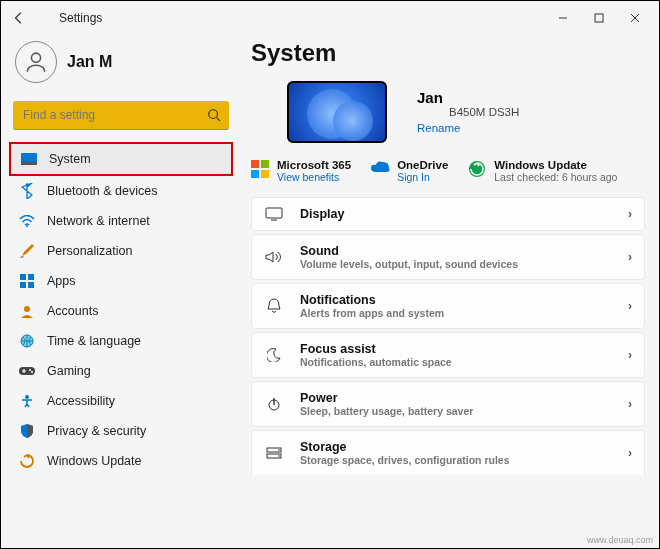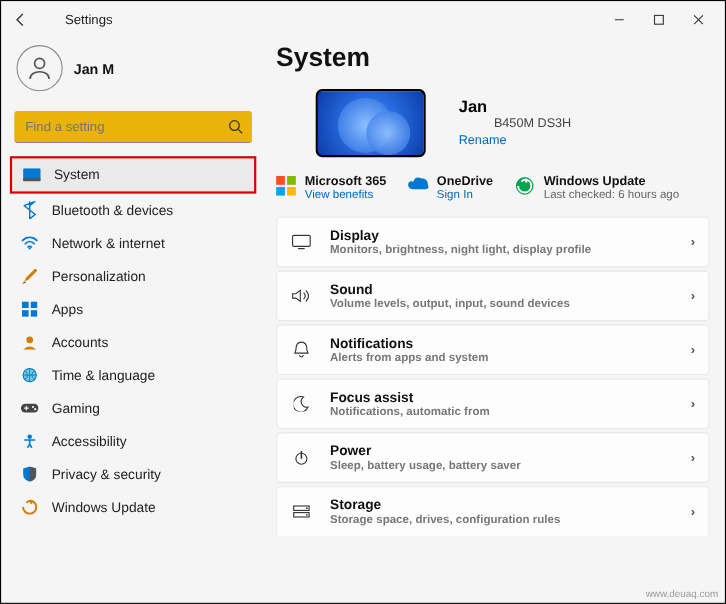--- a/index.html
+++ b/index.html
@@ -7,21 +7,21 @@
   .titlebar { display: flex; align-items: center; height: 34px; padding: 0 6px; gap: 20px; }
   .titlebar .back { width: 24px; display: flex; justify-content: center; color: #333; font-size: 14px; }
   .titlebar .title { font-size: 12px; color: #222; margin-left: 8px; }
   .winctrls { margin-left: auto; display: flex; gap: 0; }
   .winctrls div { width: 36px; height: 28px; display: flex; align-items: center; justify-content: center; color: #444; font-size: 10px; }
 
   .layout { display: flex; padding: 0 8px; height: calc(100% - 34px); }
   .sidebar { width: 232px; flex: none; padding-right: 8px; }
   .user-row { display: flex; align-items: center; gap: 10px; margin: 6px 2px 18px 6px; }
   .avatar { width: 42px; height: 42px; border-radius: 50%; border: 1.4px solid #888; display: flex; align-items: center; justify-content: center; }
-  .username { font-size: 13px; font-weight: 600; color: #111; text-align: right; }
+  .username { font-size: 16px; font-weight: 600; color: #111; text-align: right; }
 
   .search { position: relative; margin: 0 4px 12px 4px; }
   .search input { width: 100%; padding: 7px 28px 7px 10px; font-size: 12px; border: none; border-bottom: 1.5px solid #888; background: #eab308; border-radius: 3px; }
   .search .sicon { position: absolute; right: 8px; top: 7px; color: #333; }
 
   .nav { list-style: none; }
   .nav li { display: flex; align-items: center; gap: 12px; padding: 7px 10px; font-size: 12.5px; color: #222; border-radius: 4px; cursor: pointer; }
   .nav li.active { background: #eaeaea; }
   .nav li.highlight { border: 2px solid #d20000; border-radius: 0; }
   .nav .nicon { width: 16px; height: 16px; display: flex; align-items: center; justify-content: center; font-size: 14px; }
@@ -266,21 +266,20 @@
     <div class="cards">
       <div class="card">
         <span class="cicon">
             <svg width="18" height="14" viewBox="0 0 18 14">
               <rect x="1" y="1" width="16" height="10" rx="1" stroke="#333" fill="none"></rect>
               <line x1="6" y1="13" x2="12" y2="13" stroke="#333"></line>
             </svg>
           </span>
         <div class="ctext">
             <div class="ctitle">Display</div>
-            <div class="csub">Monitors, brightness, night light, display profile</div>
           </div>
         <span class="chev">›</span>
       </div>
       <div class="card">
         <span class="cicon">
             <svg width="18" height="14" viewBox="0 0 18 14">
               <path d="M1 5v4h3l4 3V2L4 5Z" stroke="#333" fill="none"></path>
               <path d="M11 4 Q14 7 11 10 M13 2 Q18 7 13 12" stroke="#333" fill="none"></path>
             </svg>
           </span>
@@ -304,21 +303,21 @@
         <span class="chev">›</span>
       </div>
       <div class="card">
         <span class="cicon">
             <svg width="14" height="14" viewBox="0 0 14 14">
               <path d="M9 1 A7 7 0 1 0 13 10 A5 5 0 0 1 9 1 Z" stroke="#333" fill="none"></path>
             </svg>
           </span>
         <div class="ctext">
             <div class="ctitle">Focus assist</div>
-            <div class="csub">Notifications, automatic from</div>
+            <div class="csub">Notifications, automatic space</div>
           </div>
         <span class="chev">›</span>
       </div>
       <div class="card">
         <span class="cicon">
             <svg width="14" height="14" viewBox="0 0 14 14">
               <circle cx="7" cy="8" r="5" stroke="#333" fill="none"></circle>
               <line x1="7" y1="1" x2="7" y2="8" stroke="#333" stroke-width="1.4"></line>
             </svg>
           </span>

